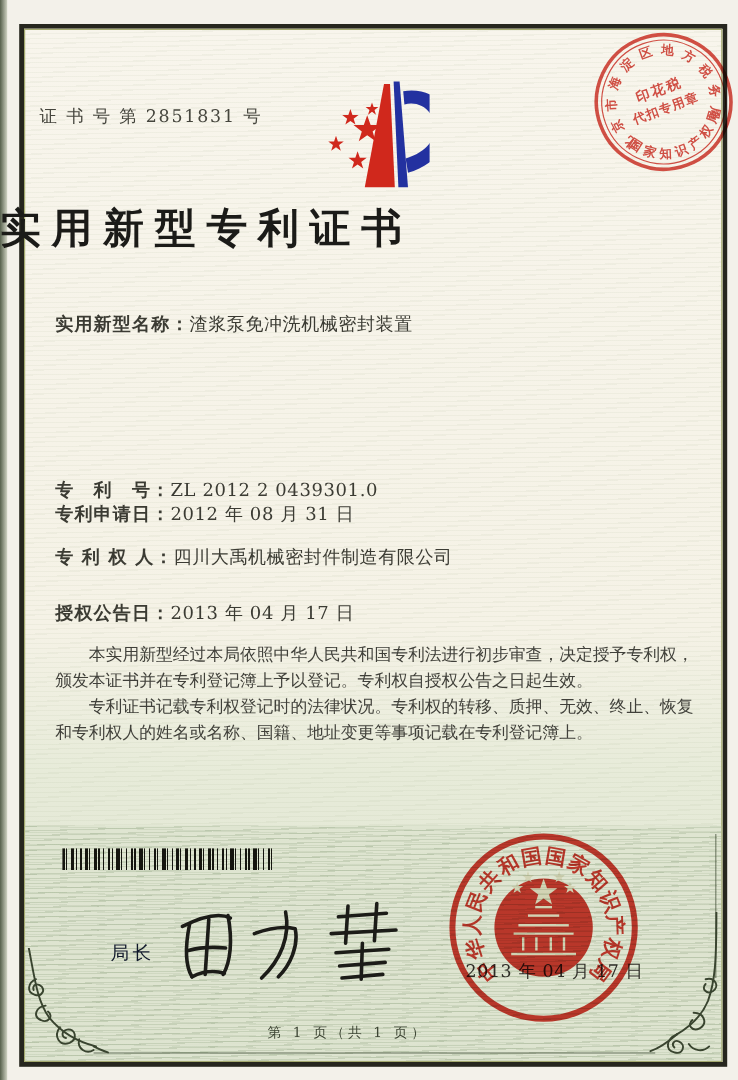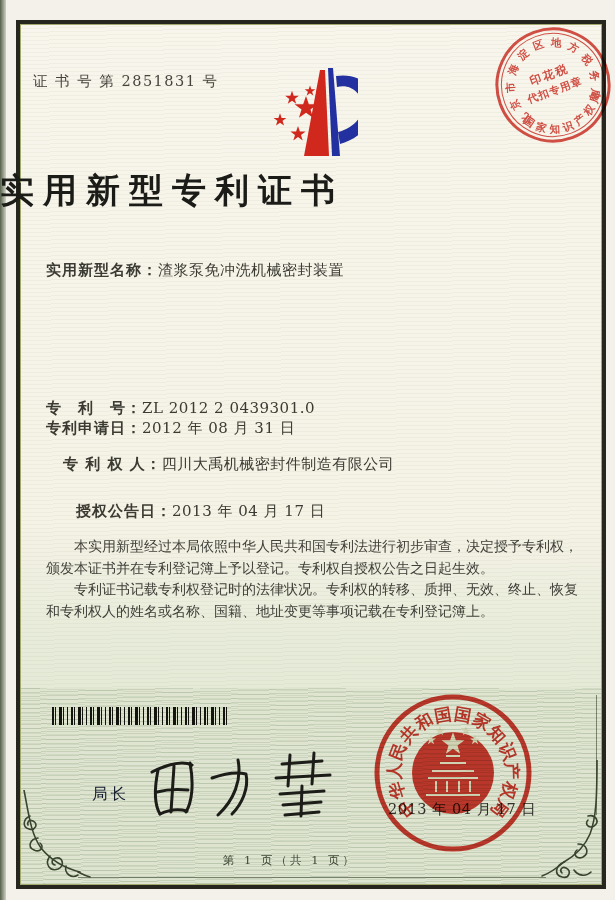--- a/index.html
+++ b/index.html
@@ -15,21 +15,21 @@
   .texture{position:absolute;inset:0;pointer-events:none;
     background:
       repeating-linear-gradient(179deg, rgba(130,150,105,.07) 0 1px, transparent 1px 4px),
       linear-gradient(180deg,#f8f5ec 0%,#f5f2e6 58%,#e7ebd9 72%,#dde3cf 100%);}
   #green-band{position:absolute;left:21px;right:14px;top:688px;bottom:16px;pointer-events:none;
     background:
       repeating-linear-gradient(178.5deg, rgba(104,132,88,.20) 0 1px, transparent 1px 4px),
       repeating-linear-gradient(181.5deg, rgba(104,132,88,.12) 0 1px, transparent 1px 5px),
       #dde3cfcc;}
   .abs{position:absolute;}
-  .txt{color:#3a3a32;}
+  .txt{color:#3a3a32;margin-top:16px;}
   #cert-no{left:33px;top:72px;font-size:14.5px;letter-spacing:1.5px;color:#45453d;}
   #title{left:0;right:0;top:168px;font-size:34px;font-weight:bold;
          letter-spacing:9px;color:#1b1b18;}
   .field{left:46px;font-size:15px;letter-spacing:.5px;color:#3b3b33;white-space:nowrap;}
   .field .lab{letter-spacing:1px;font-weight:bold;}
   #paras{left:46px;width:532px;top:536px;font-size:14px;line-height:21.5px;color:#40403a;
          text-align:justify;}
   #paras p{margin:0;text-indent:2em;}
   #barcode{left:52px;top:707px;width:178px;height:18px;
     background:repeating-linear-gradient(90deg,#15150f 0 2px,transparent 2px 3px,#15150f 3px 4px,
@@ -80,24 +80,24 @@
 
   <div class="abs field" style="top:261px;">
     <span class="lab">实用新型名称：</span><span>渣浆泵免冲洗机械密封装置</span>
   </div>
   <div class="abs field" style="top:360px;margin-top:39px;">
     <span class="lab">专　利　号：</span><span>ZL 2012 2 0439301.0</span>
   </div>
   <div class="abs field" style="top:419px;">
     <span class="lab">专利申请日：</span><span>2012 年 08 月 31 日</span>
   </div>
-  <div class="abs field" style="top:455px;margin-left:17px;">
+  <div class="abs field" style="top:455px;">
     <span class="lab">专 利 权 人：</span><span>四川大禹机械密封件制造有限公司</span>
   </div>
-  <div class="abs field" style="top:502px;margin-left:30px;">
+  <div class="abs field" style="top:502px;">
     <span class="lab">授权公告日：</span><span>2013 年 04 月 17 日</span>
   </div>
 
   <div class="abs" id="paras">
     <p>本实用新型经过本局依照中华人民共和国专利法进行初步审查，决定授予专利权，颁发本证书并在专利登记簿上予以登记。专利权自授权公告之日起生效。</p>
     <p>专利证书记载专利权登记时的法律状况。专利权的转移、质押、无效、终止、恢复和专利权人的姓名或名称、国籍、地址变更等事项记载在专利登记簿上。</p>
   </div>
 
   <div class="abs" id="barcode"></div>
 

